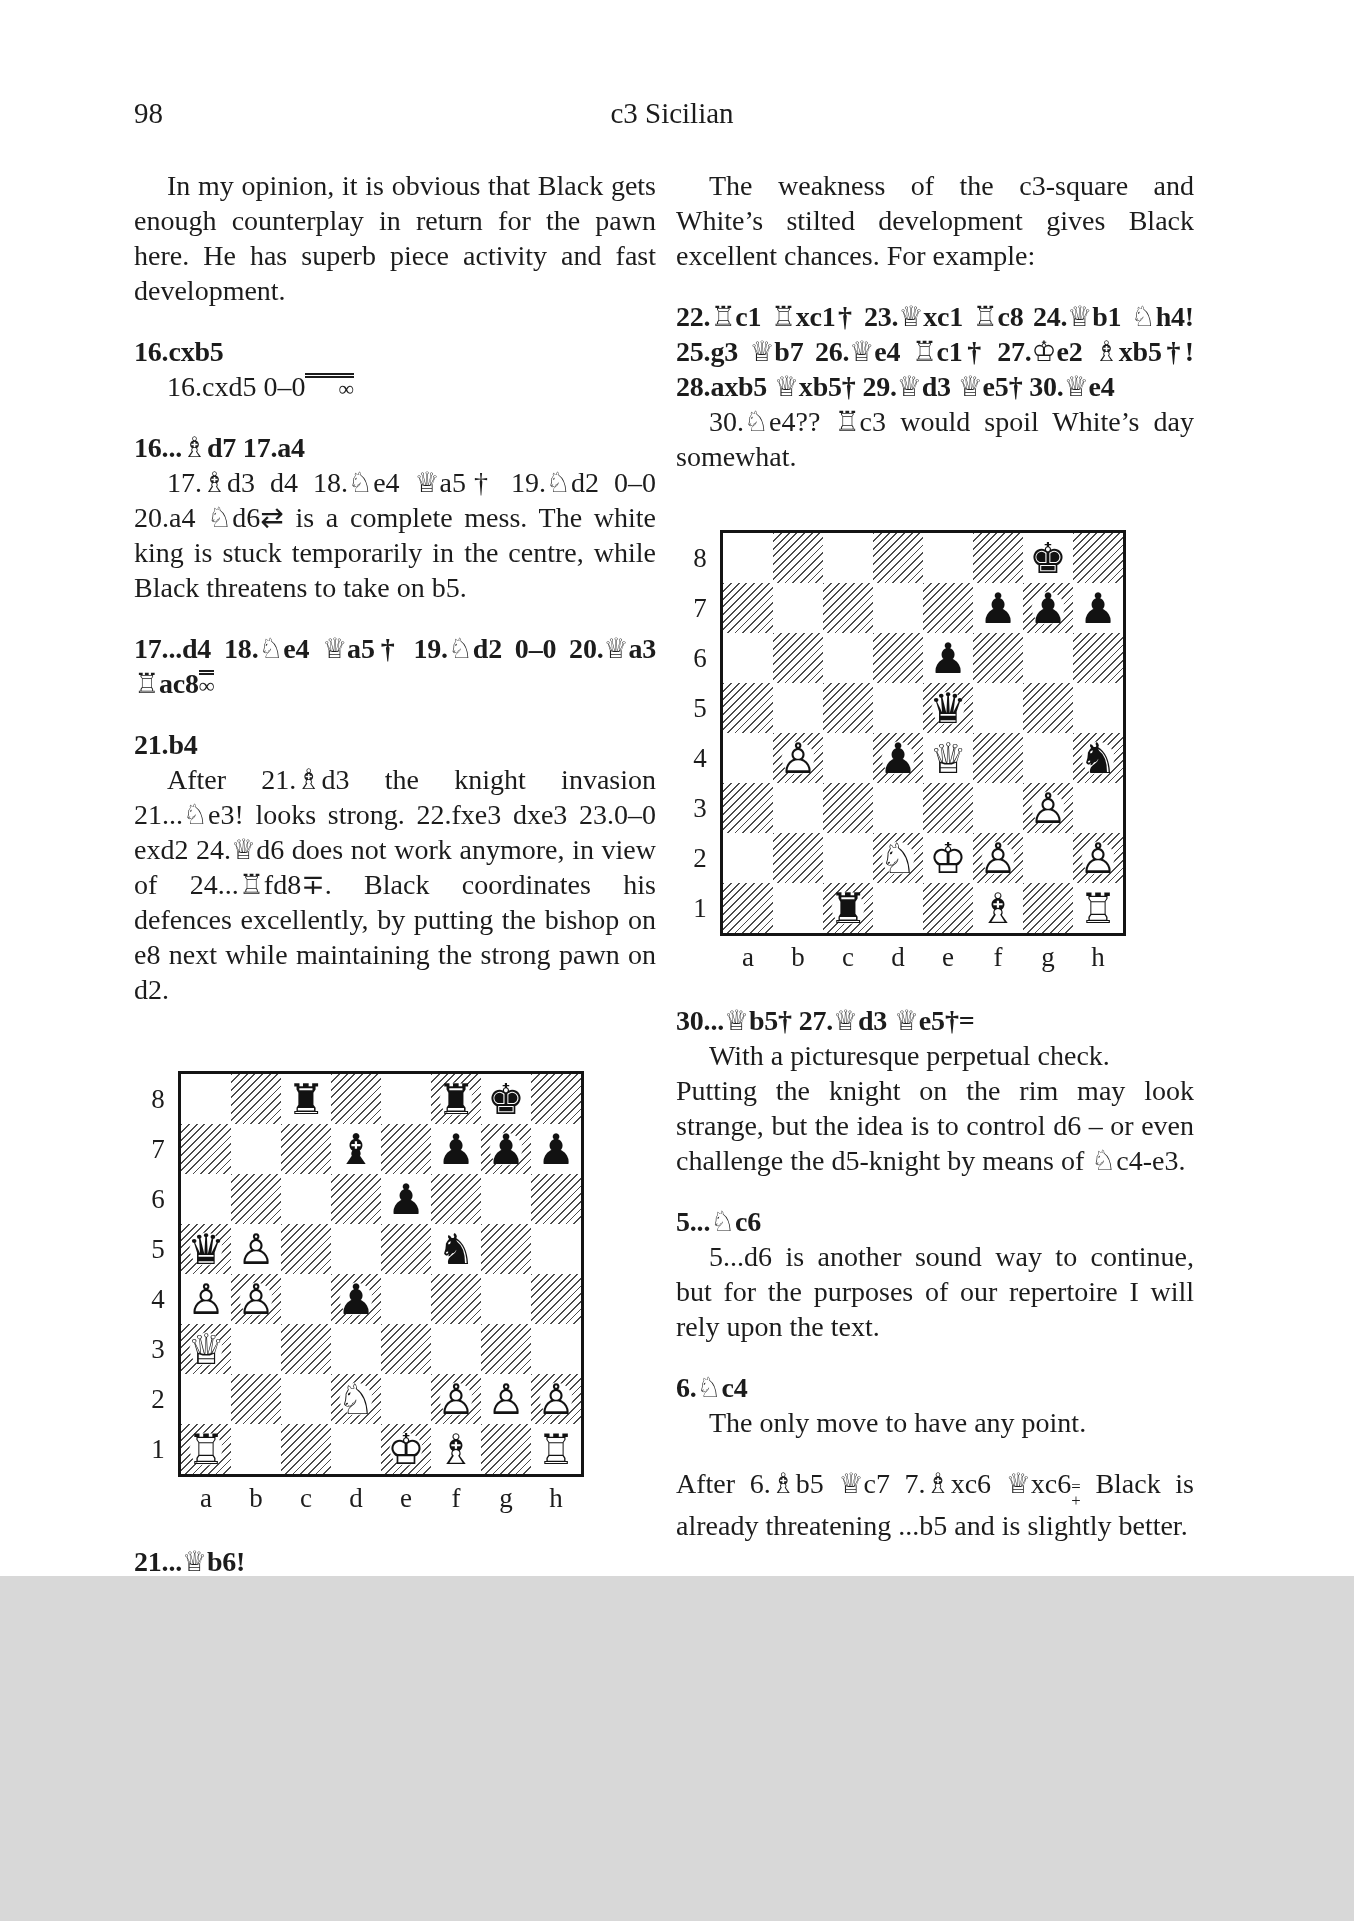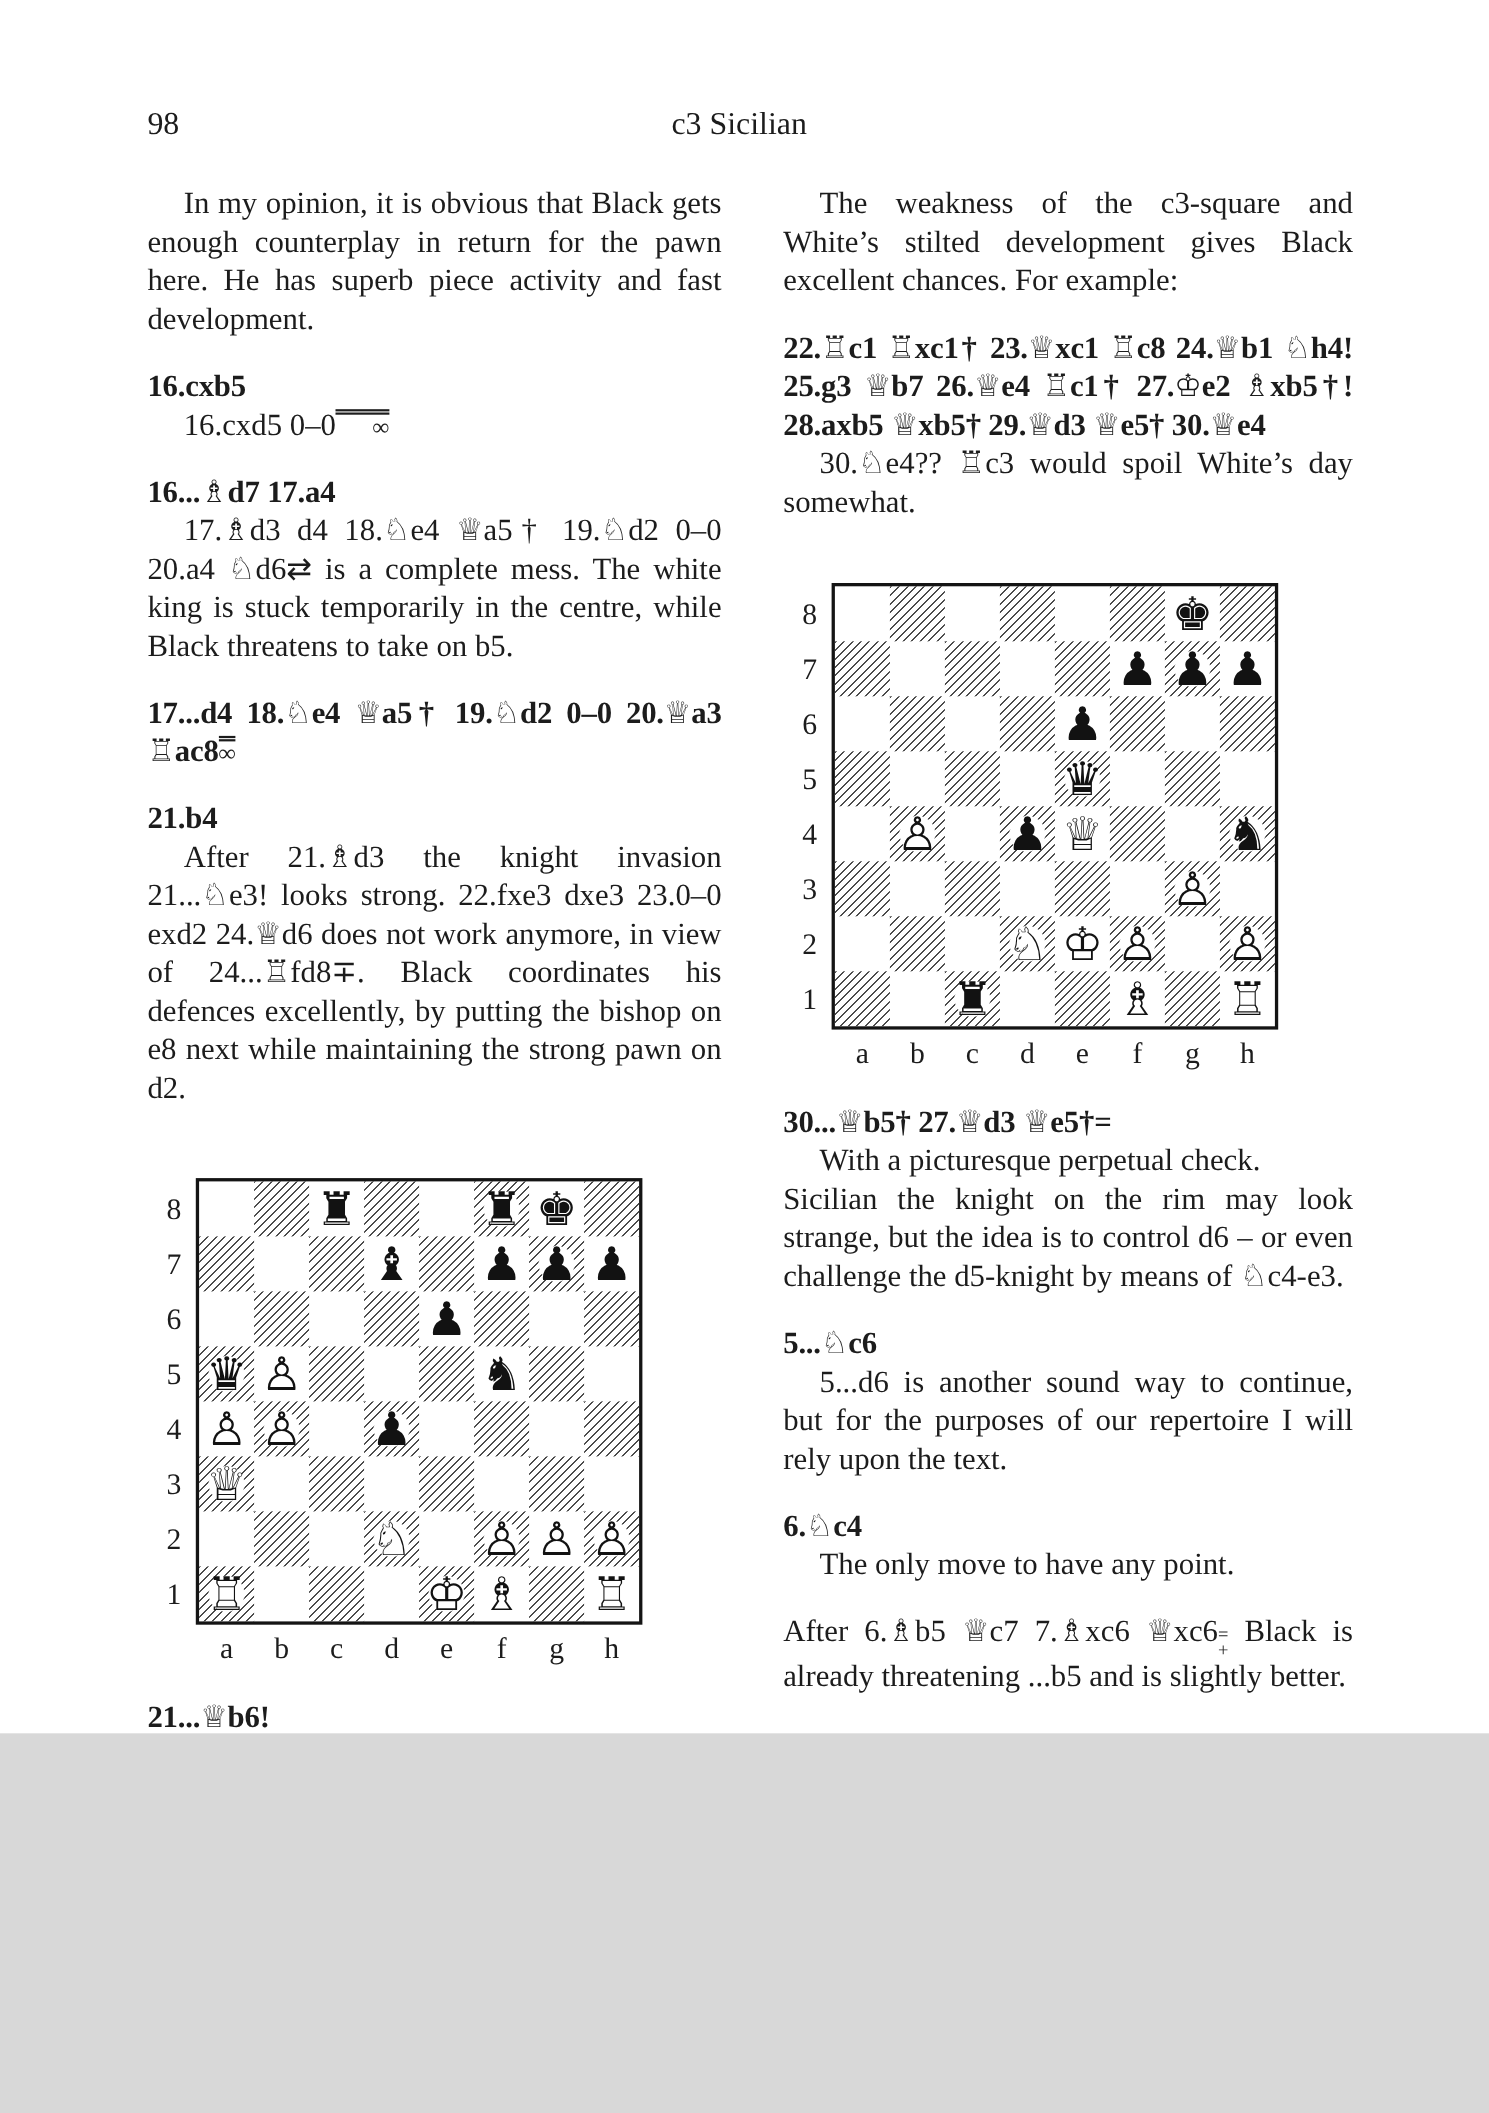--- a/index.html
+++ b/index.html
@@ -9,21 +9,21 @@
     margin:0 auto;
     background:#ffffff;
     color:#1c1c1c;
     font-family:"Liberation Serif","DejaVu Sans",serif;
     box-sizing:border-box;
     padding:96px 144px 0 134px;
     overflow:hidden;
   }
   .header{position:relative;text-align:center;font-size:29px;line-height:34px;}
   .page-num{position:absolute;left:0;top:0;}
-  .columns{display:flex;gap:36px;margin-top:38px;align-items:flex-start;}
+  .columns{display:flex;margin-top:38px;align-items:flex-start;}
   .col{flex:none;font-size:28px;line-height:35px;text-align:justify;}
   .col-left{width:522px;}
   .col-right{width:518px;margin-left:20px;}
   .para{margin:0;}
   .para.indent{text-indent:33px;}
   .moves{margin:0;font-weight:bold;letter-spacing:-0.2px;}
   .gap{margin-top:26px;}
   .moves-center{text-align:center;margin:56px 0 52px 0;}
   
   .sym-comp{display:inline-block;border-top:5px double currentColor;padding-top:1px;line-height:1;font-size:0.78em;vertical-align:0.02em;}
@@ -336,21 +336,21 @@
             <span>c</span>
             <span>d</span>
             <span>e</span>
             <span>f</span>
             <span>g</span>
             <span>h</span>
           </div>
         </div>
         <p class="moves">30...♕b5† 27.♕d3 ♕e5†=</p>
         <p class="para indent">With a picturesque perpetual check.</p>
-        <p class="para">Sicilian the knight on the rim may look strange, but the idea is to control d6 – or even challenge the d5-knight by means of ♘c4-e3.</p>
+        <p class="para">Putting the knight on the rim may look strange, but the idea is to control d6 – or even challenge the d5-knight by means of ♘c4-e3.</p>
         <p class="moves gap">5...♘c6</p>
         <p class="para indent">5...d6 is another sound way to continue, but for the purposes of our repertoire I will rely upon the text.</p>
         <p class="moves gap">6.♘c4</p>
         <p class="para indent">The only move to have any point.</p>
         <p class="para gap">After 6.♗b5 ♕c7 7.♗xc6 ♕xc6<span class="sym-eqp">
             <span>=</span>
             <span>+</span>
           </span> Black is already threatening ...b5 and is slightly better.</p>
       </div>
   </div>

